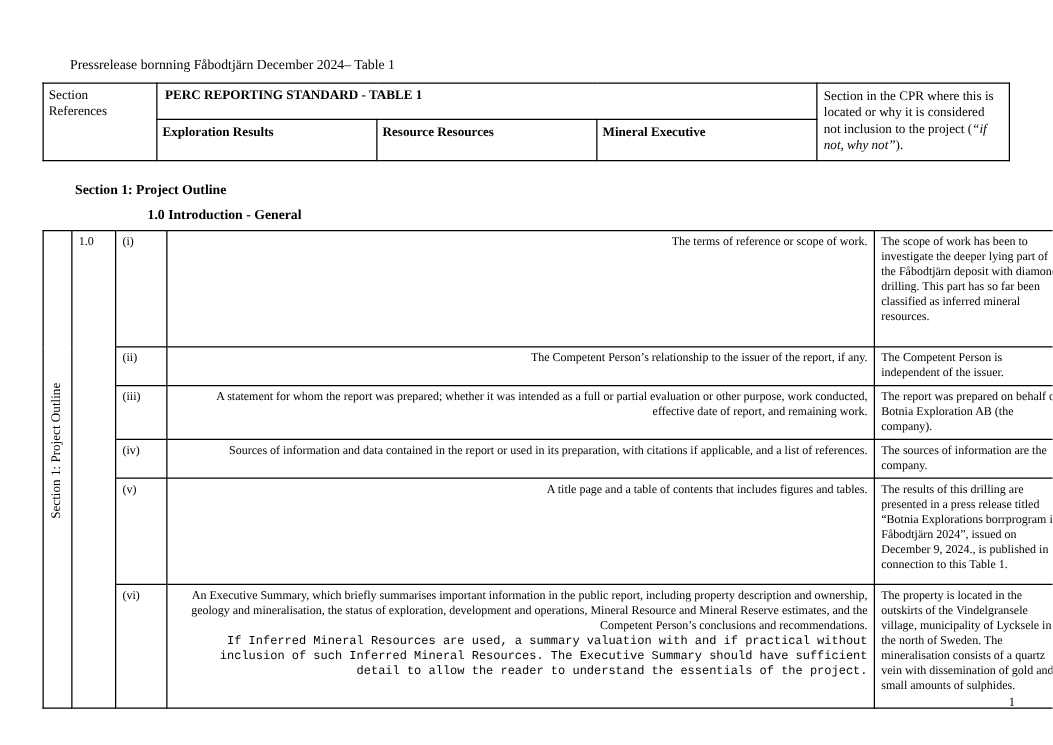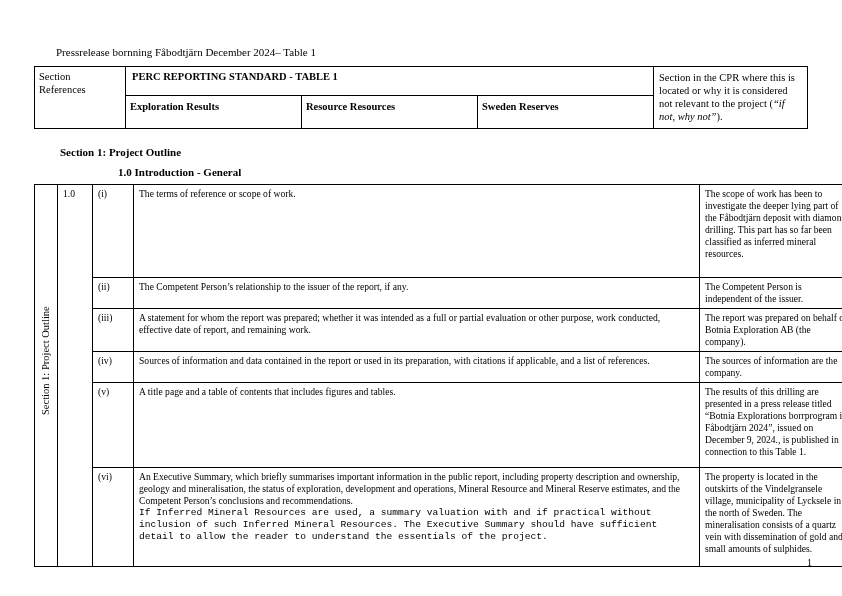--- a/index.html
+++ b/index.html
@@ -98,21 +98,21 @@
   .body-table td {
     border: 1px solid #000;
     vertical-align: top;
     font-size: 9.6px;
     line-height: 1.25;
     padding: 3px 5px;
   }
   .col-rot { width: 22px; padding: 0 !important; position: relative; }
   .col-num { width: 24px; text-align: left; }
   .col-rom { width: 30px; text-align: left; }
-  .col-text { width: 555px; }
+  .col-text { width: 555px; text-align: right; }
   .col-right { width: 143px; }
 
   .rot-label {
     writing-mode: vertical-rl;
     transform: rotate(180deg);
     white-space: nowrap;
     font-size: 10.5px;
     text-align: center;
     height: 100%;
     display: flex;
@@ -146,27 +146,27 @@
 
   <table class="header-table">
     <tbody>
         <tr>
       <td class="hdr-sec-ref" rowspan="2">
         <div>Section</div>
         <div>References</div>
       </td>
       <td class="hdr-perc" colspan="3">PERC REPORTING STANDARD - TABLE 1</td>
       <td class="hdr-right" rowspan="2">
-        <span>Section in the CPR where this is located or why it is considered not relevant to the project (</span><i>“if not, why not”</i><span>).</span>
+        <span>Section in the CPR where this is located or why it is considered not inclusion to the project (</span><i>“if not, why not”</i><span>).</span>
       </td>
     </tr>
     <tr>
       <td class="hdr-sub" style="width:202px">Exploration Results</td>
       <td class="hdr-sub" style="width:199px">Resource Resources</td>
-      <td class="hdr-sub" style="width:148px">Sweden Reserves</td>
+      <td class="hdr-sub" style="width:148px">Mineral Executive</td>
     </tr>
   </tbody>
     </table>
 
   <div class="section-heading">Section 1: Project Outline</div>
   <div class="subsection-heading">1.0  Introduction - General</div>
 
   <table class="body-table">
     <tbody>
         <tr>

